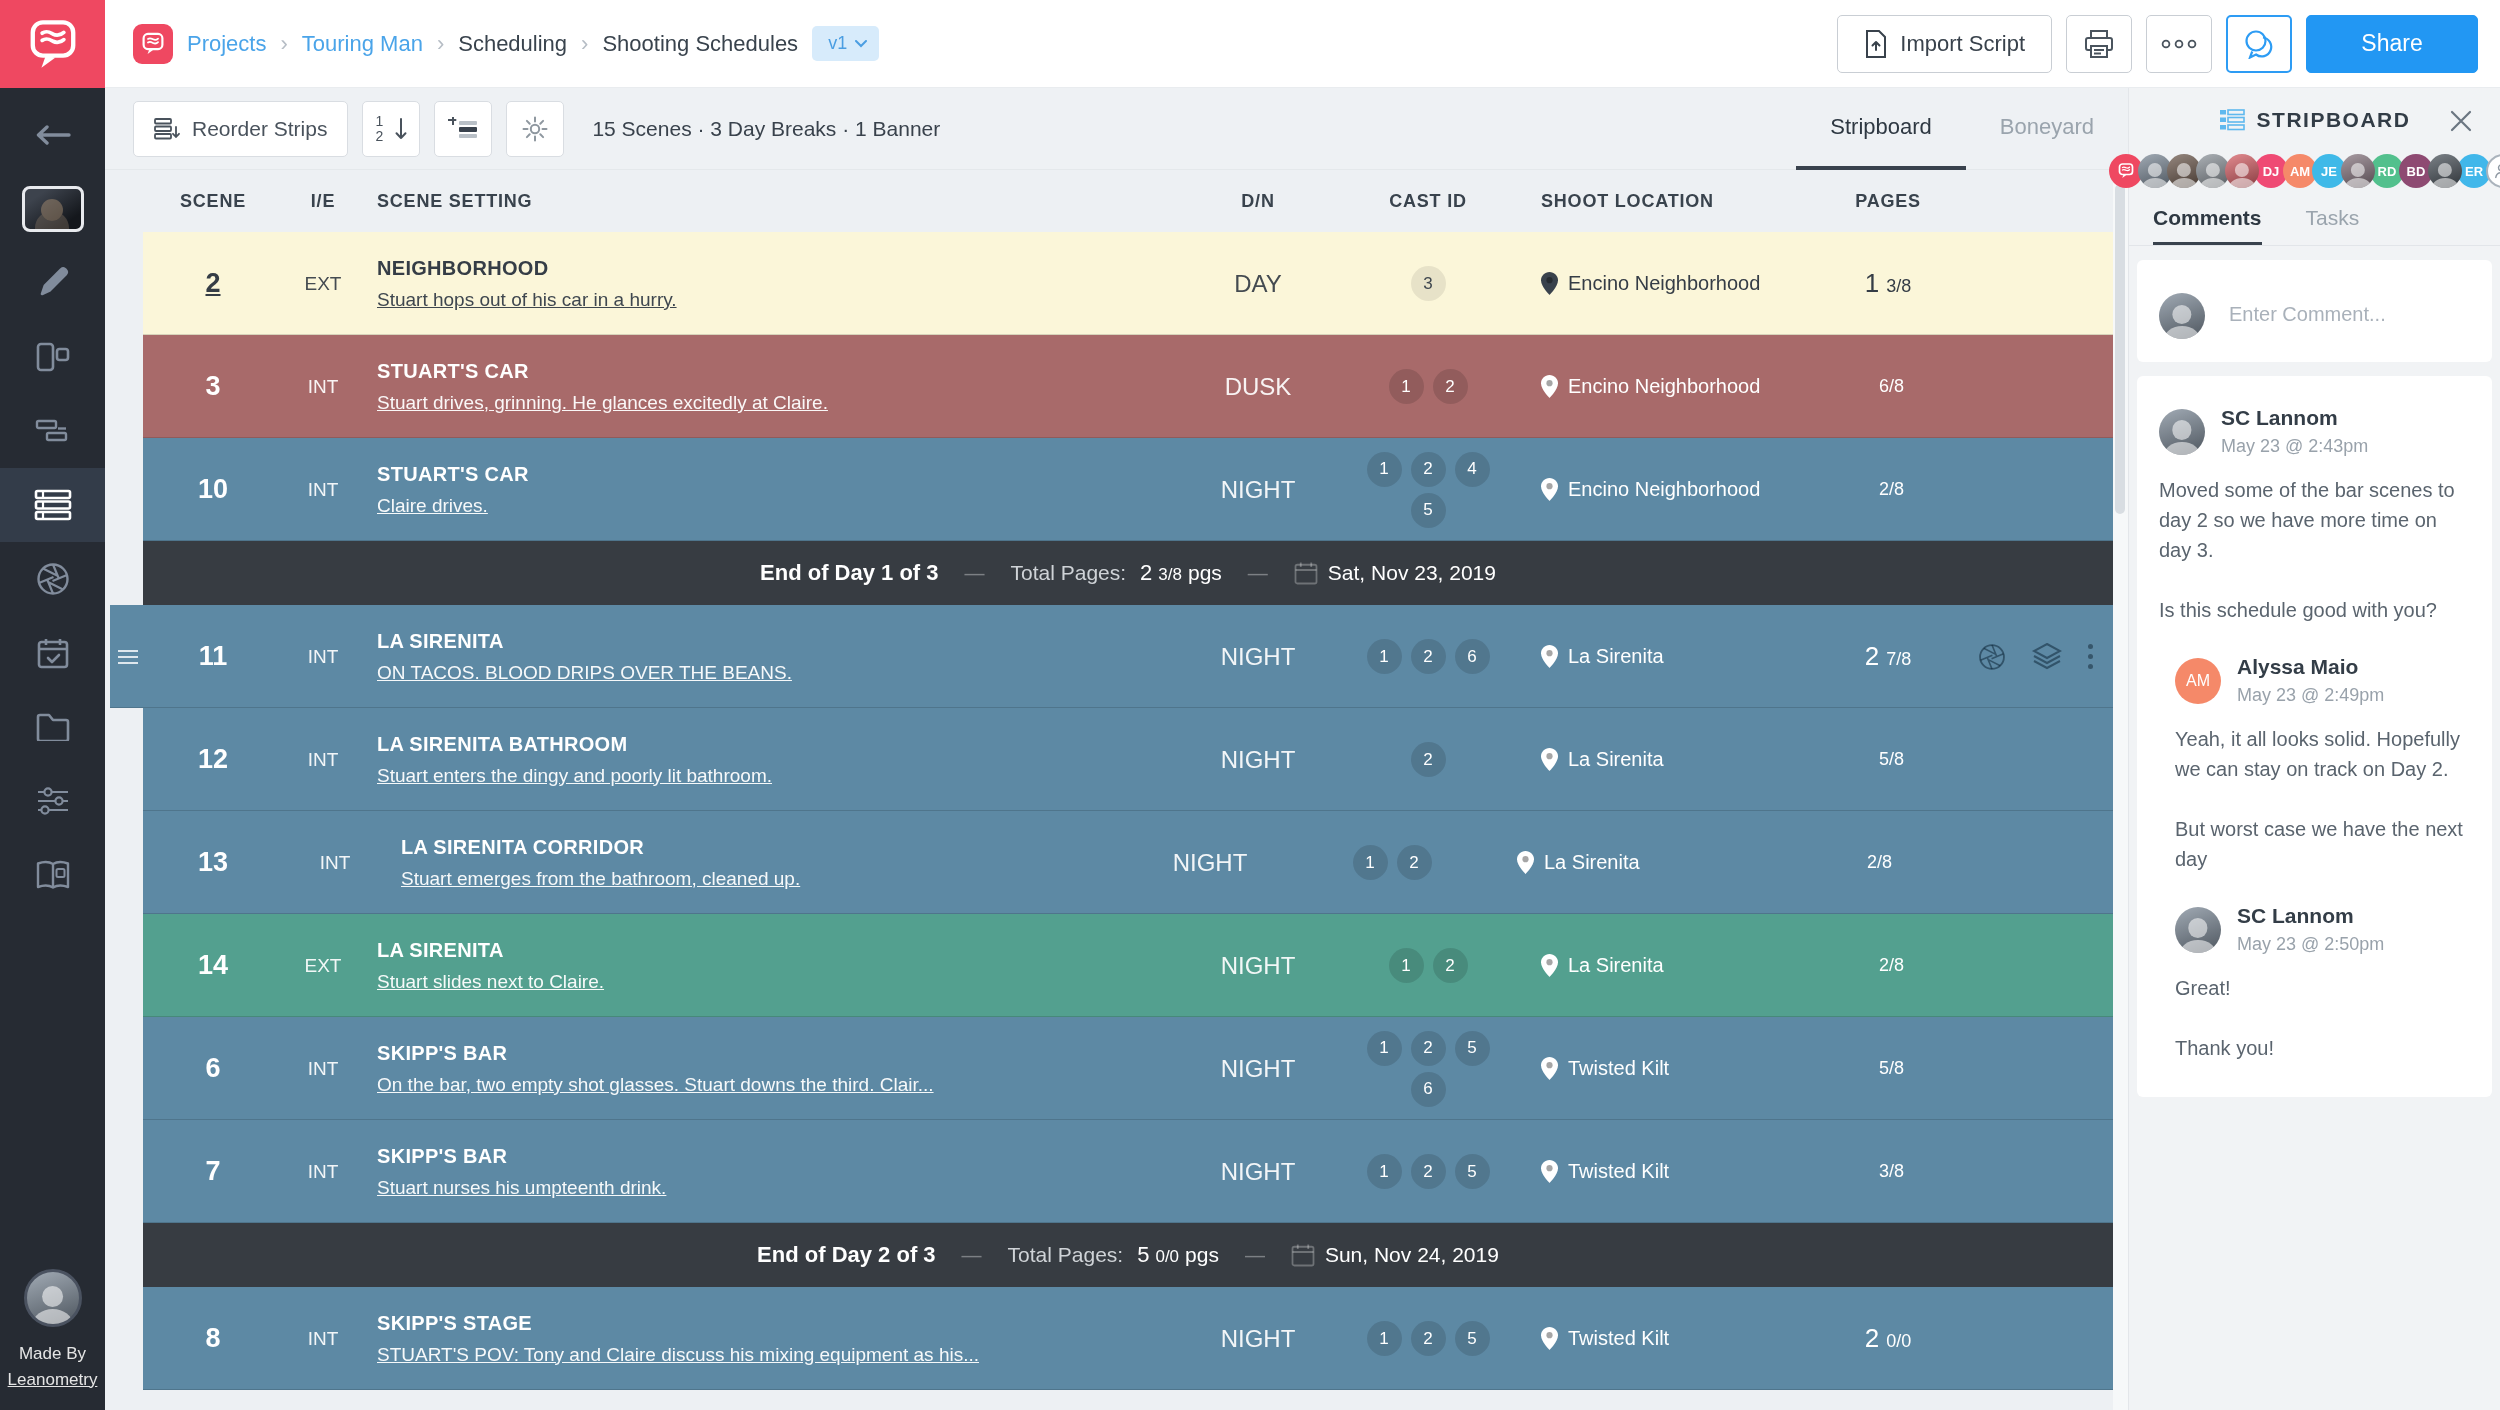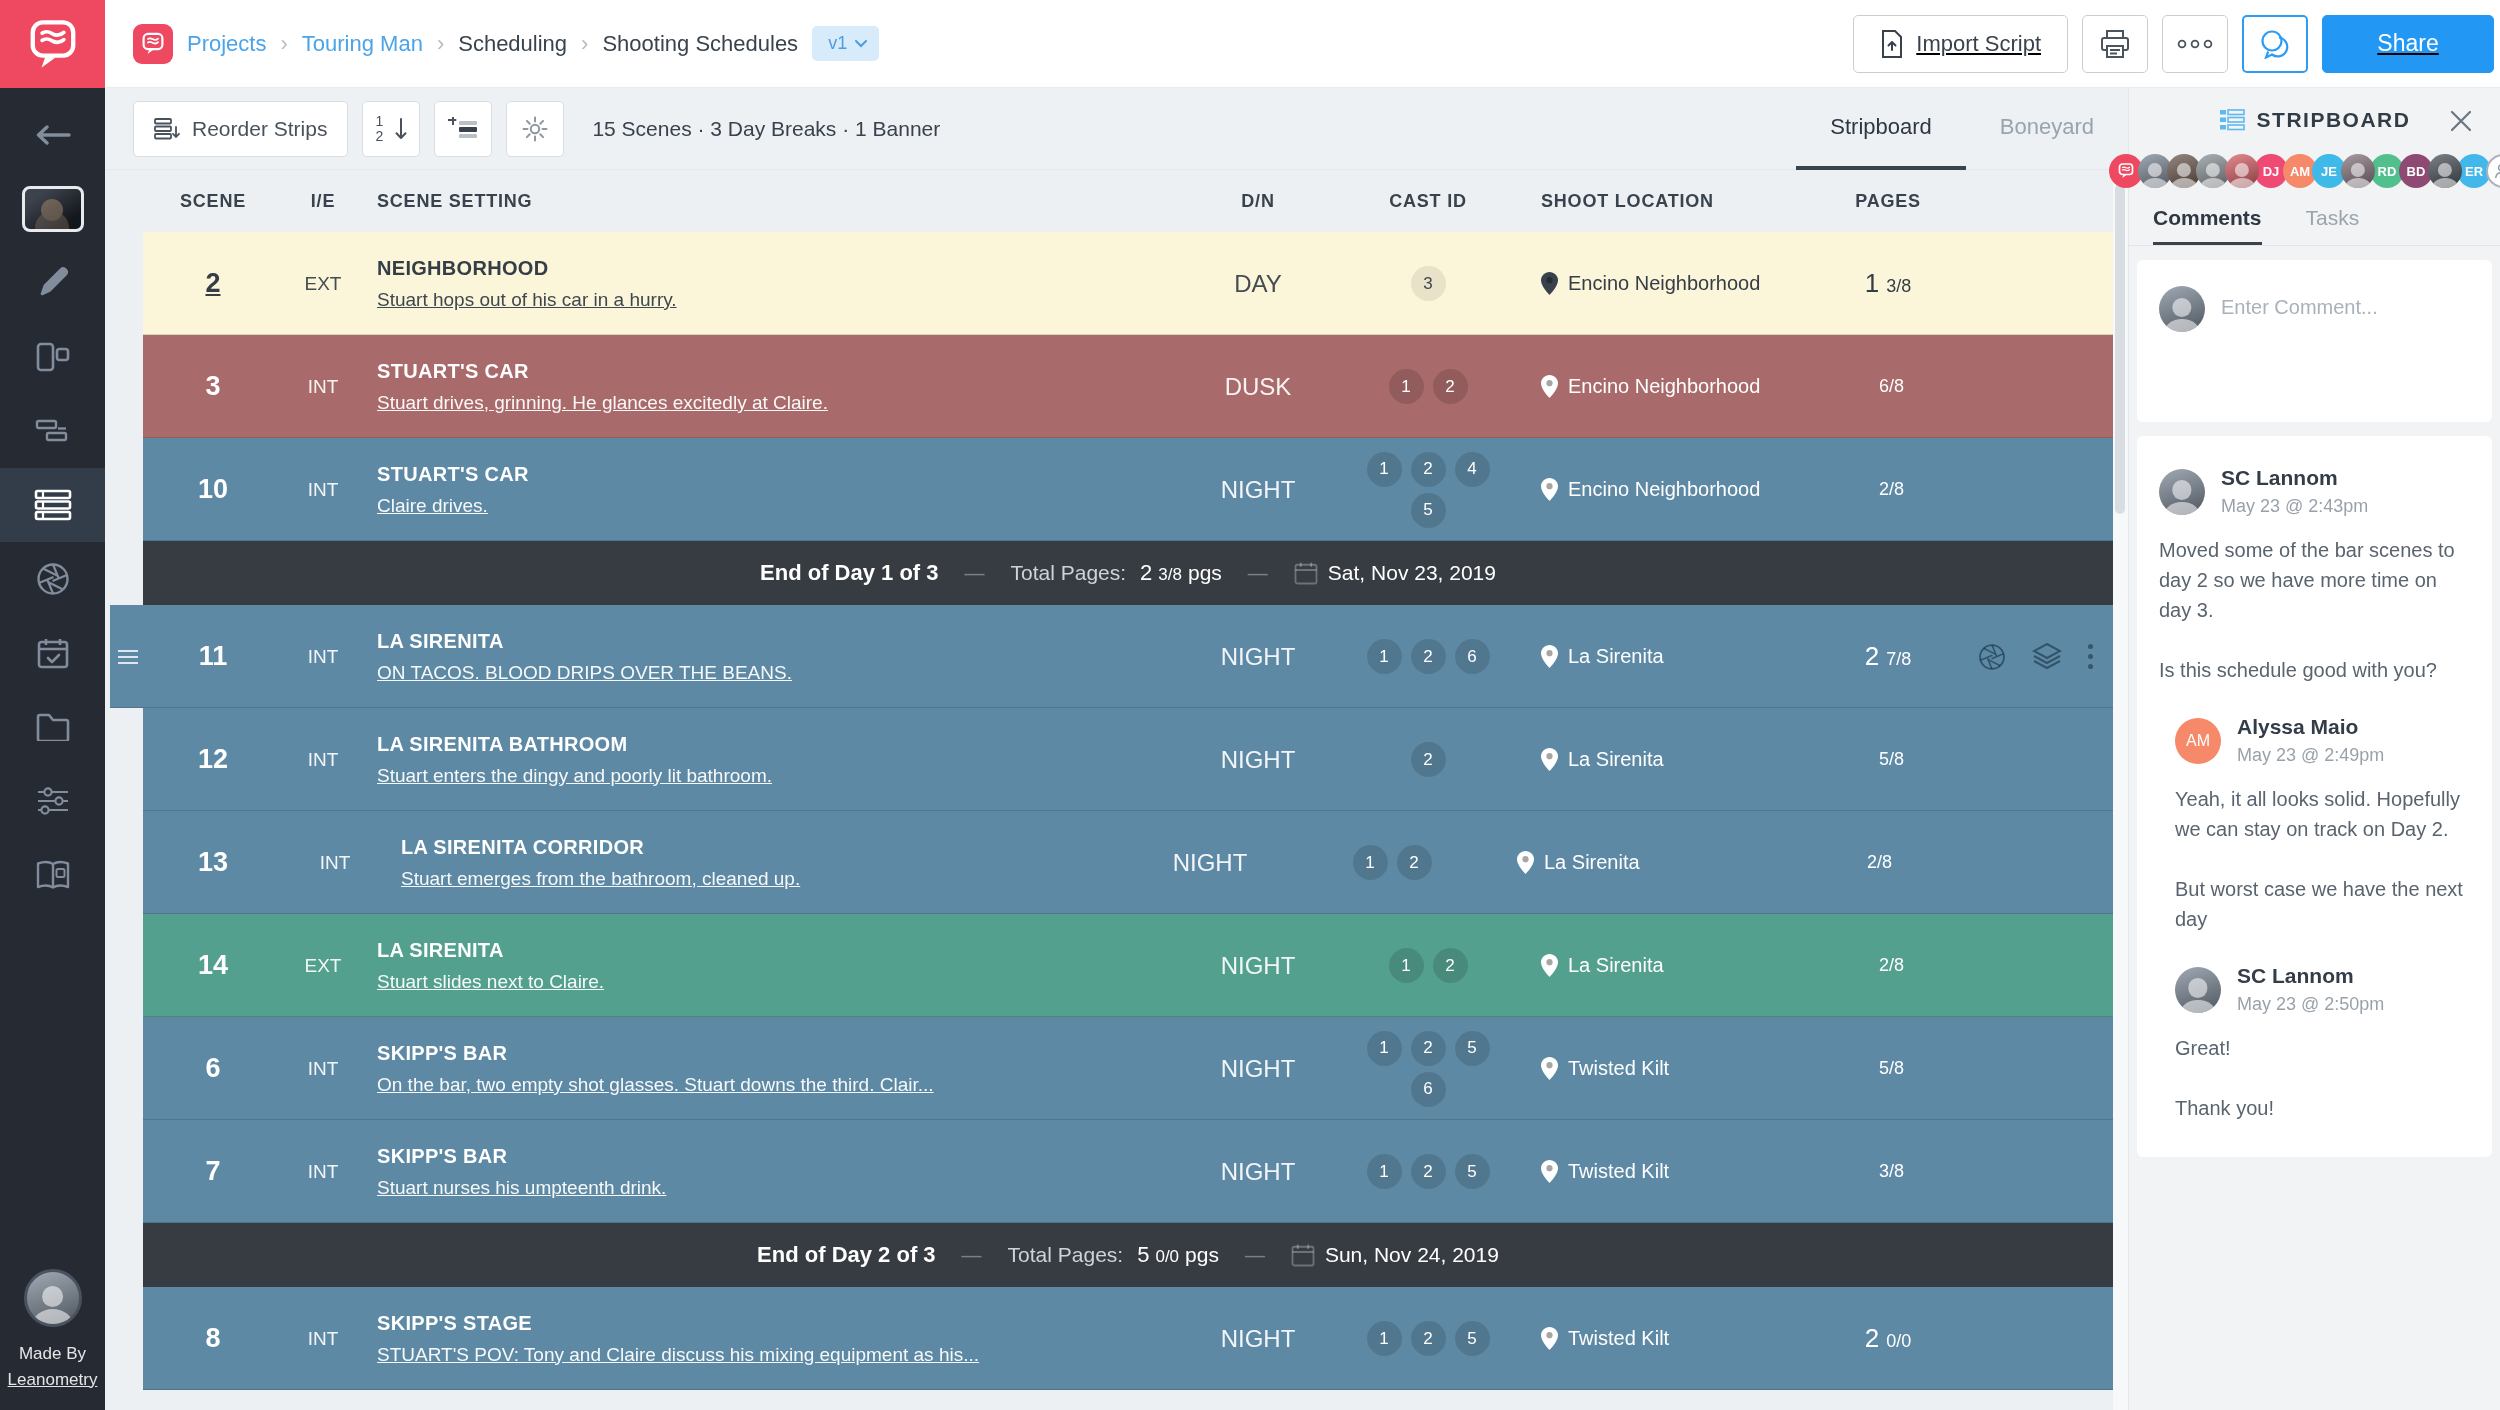--- a/index.html
+++ b/index.html
@@ -27,21 +27,21 @@
   .pavatar::after  { content:""; position:absolute; left:50%; top:72%; width:78%; height:60%; transform:translateX(-50%); border-radius:50%; background:rgba(255,255,255,.55); }
 
   
   .topbar { position:absolute; left:105px; right:0; top:0; height:88px; background:#fff; border-bottom:1px solid #e9ecef; display:flex; align-items:center; z-index:4; }
   .crumbs { display:flex; align-items:center; gap:14px; margin-left:28px; font-size:22px; }
   .crumb-icon { width:40px; height:40px; border-radius:9px; background:#ef4861; display:flex; align-items:center; justify-content:center; flex:none; }
   .crumb.link { color:#4aa4e9; text-decoration:none; cursor:pointer; }
   .crumb.dark { color:#39434d; }
   .sep { color:#b6bdc5; font-size:22px; }
   .vbadge { display:flex; align-items:center; gap:8px; background:#d7ebfb; color:#4b9ee2; font-size:18px; padding:7px 12px 7px 16px; border-radius:5px; cursor:pointer; }
-  .top-actions { margin-left:auto; display:flex; align-items:center; gap:14px; padding-right:6px;text-decoration:underline; }
+  .top-actions { margin-left:auto; display:flex; align-items:center; gap:14px; padding-right:22px; }
   .btn { display:flex; align-items:center; justify-content:center; gap:12px; height:58px; background:#fff; border:1px solid #c9ced4; border-radius:5px; font-size:22px; color:#39424c; cursor:pointer; font-family:inherit; }
   .btn-import { padding:0 26px; }
   .btn-icon { width:66px; }
   .btn-chat { width:66px; border:2px solid #2d9cf4; }
   .btn-share { width:172px; background:#2297f3; border:1px solid #2297f3; color:#fff; font-size:23px; }
 
   
   .workzone { position:absolute; left:105px; top:88px; right:372px; bottom:0; background:#edf0f3; }
   .toolbar { height:82px; background:#eef1f4; border-bottom:1px solid #e4e8eb; display:flex; align-items:center; padding-left:28px; }
   .tbtn { display:flex; align-items:center; gap:12px; height:56px; background:#fff; border:1px solid #d9dde2; border-radius:5px; color:#49525c; font-size:21px; padding:0 20px; margin-right:14px; cursor:pointer; font-family:inherit; }
@@ -107,21 +107,21 @@
   .panel-title { font-size:21px; font-weight:bold; letter-spacing:1.5px; color:#323c46; }
   .panel-close { position:absolute; right:22px; top:12px; width:34px; height:34px; background:none; border:none; cursor:pointer; display:flex; align-items:center; justify-content:center; }
   .avatar-row { display:flex; justify-content:center; align-items:center; margin-top:6px; }
   .av { width:34px; height:34px; border-radius:50%; flex:none; display:flex; align-items:center; justify-content:center; color:#fff; font-size:13px; font-weight:bold; margin-left:-5px; }
   .av:first-child { margin-left:0; }
   .av.add { background:#fff; border:2px solid #aab3bc; cursor:pointer; }
   .panel-tabs { display:flex; gap:44px; padding:0 24px; margin-top:18px; border-bottom:1px solid #e2e5e9; }
   .ptab { font-size:21px; color:#9aa4ad; padding-bottom:12px; border-bottom:3px solid transparent; cursor:pointer; }
   .ptab.active { color:#2e3842; font-weight:bold; border-bottom-color:#39424d; }
   .card { background:#fff; border-radius:6px; margin:14px 8px 0 8px; }
-  .composer { padding:26px 22px; height:162px; display:flex; gap:16px; cursor:text; }
+  .composer { padding:33px 22px; height:102px; display:flex; gap:24px; cursor:text; }
   .comp-avatar { width:46px; height:46px; flex:none; }
   .comp-ph { font-size:20px; color:#a9b1ba; margin-top:10px; }
   .thread { padding:30px 22px 34px 22px; }
   .c-head { display:flex; gap:16px; align-items:center; }
   .c-head .pavatar, .c-head .iavatar { width:46px; height:46px; flex:none; }
   .iavatar { border-radius:50%; display:flex; align-items:center; justify-content:center; color:#fff; font-size:16px; }
   .c-name { font-size:21px; font-weight:bold; color:#333d47; margin-bottom:6px; }
   .c-time { font-size:18px; color:#99a2ab; }
   .c-body { font-size:20px; color:#5a646e; line-height:1.5; margin-top:18px; }
   .c-body p + p { margin-top:30px; }

